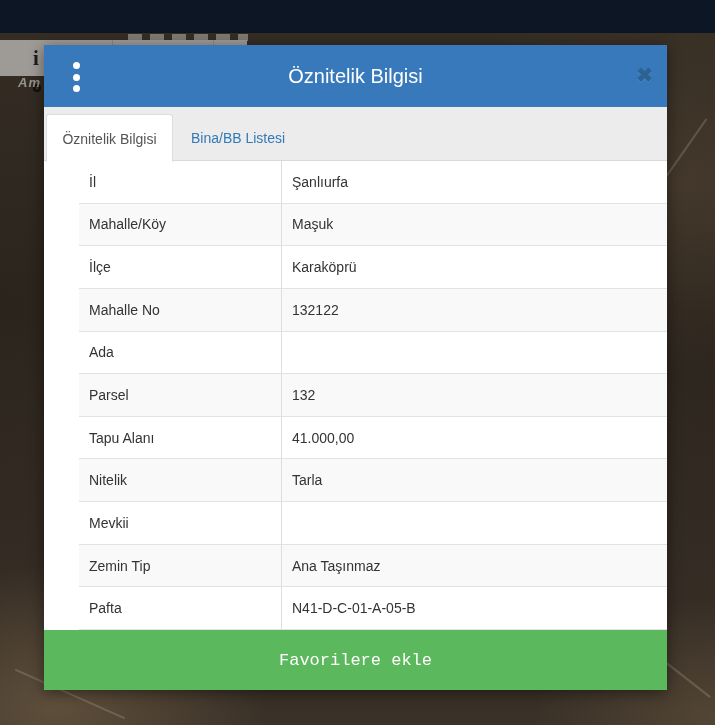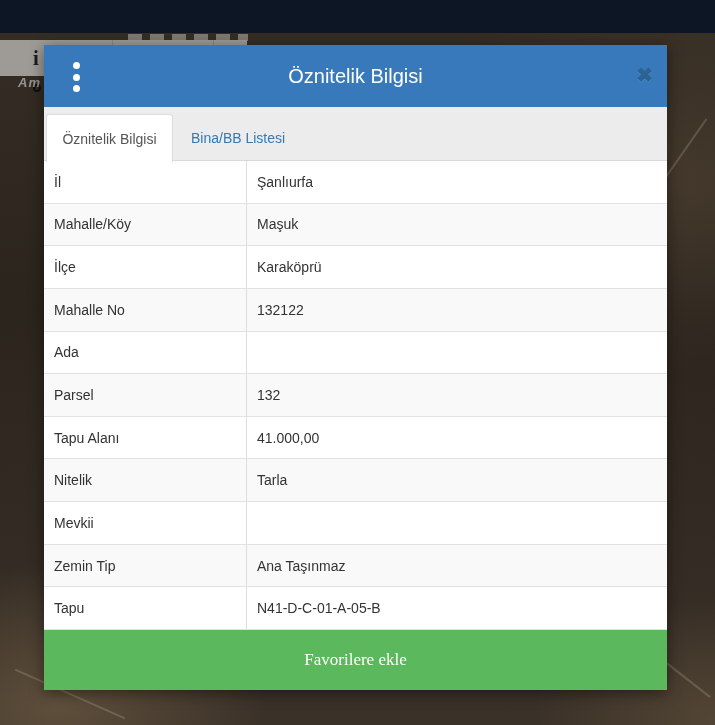--- a/index.html
+++ b/index.html
@@ -80,34 +80,34 @@
   .tab-inactive {
     position:absolute; left:130px; top:7px; height:47px; padding:0 17px;
     display:flex; align-items:center; font-size:14px; color:#337ab7; cursor:pointer;
   }
 
   
   .tbody {
     position:absolute; left:0; top:116px; right:0; bottom:60px;
     display:flex; flex-direction:column; background:#fff;
   }
-  .trow { flex:1; display:flex; border-bottom:1px solid #e2e2e2; background:#fff; }
+  .trow { flex:1; display:flex; border-bottom:1px solid #e2e2e2; background:#fff;margin-left:35px; }
   .trow:nth-child(even) { background:#f9f9f9; }
   .tcell-label {
     width:203px; border-right:1px solid #ddd; display:flex; align-items:center;
     padding-left:10px; font-size:14px; color:#333;
   }
   .tcell-value { flex:1; display:flex; align-items:center; padding-left:10px;
     font-size:14px; color:#333; }
 
   
   .fav-btn {
     position:absolute; left:0; right:0; bottom:0; height:60px; border:none;
     background:#5cb85c; color:#fff; font-size:17px; font-weight:500;
-    font-family:Liberation Serif, serif; cursor:pointer;
+    font-family:Liberation Mono, monospace; cursor:pointer;
   }
 </style>
 </head>
 <body>
 
 <div class="map">
   <div class="map-line" style="left:585px; top:620px; width:140px; height:2px; transform:rotate(38deg);"></div>
   <div class="map-line" style="left:620px; top:130px; width:110px; height:2px; transform:rotate(-55deg);"></div>
   <div class="map-line" style="left:10px; top:660px; width:120px; height:2px; transform:rotate(24deg);"></div>
 </div>
@@ -174,19 +174,19 @@
       <div class="tcell-value">Tarla</div>
     </div>
     <div class="trow">
       <div class="tcell-label">Mevkii</div>
     </div>
     <div class="trow">
       <div class="tcell-label">Zemin Tip</div>
       <div class="tcell-value">Ana Taşınmaz</div>
     </div>
     <div class="trow">
-      <div class="tcell-label">Tapu</div>
+      <div class="tcell-label">Pafta</div>
       <div class="tcell-value">N41-D-C-01-A-05-B</div>
     </div>
   </div>
 
   <button class="fav-btn">Favorilere ekle</button>
 </div>
 
 </body></html>

